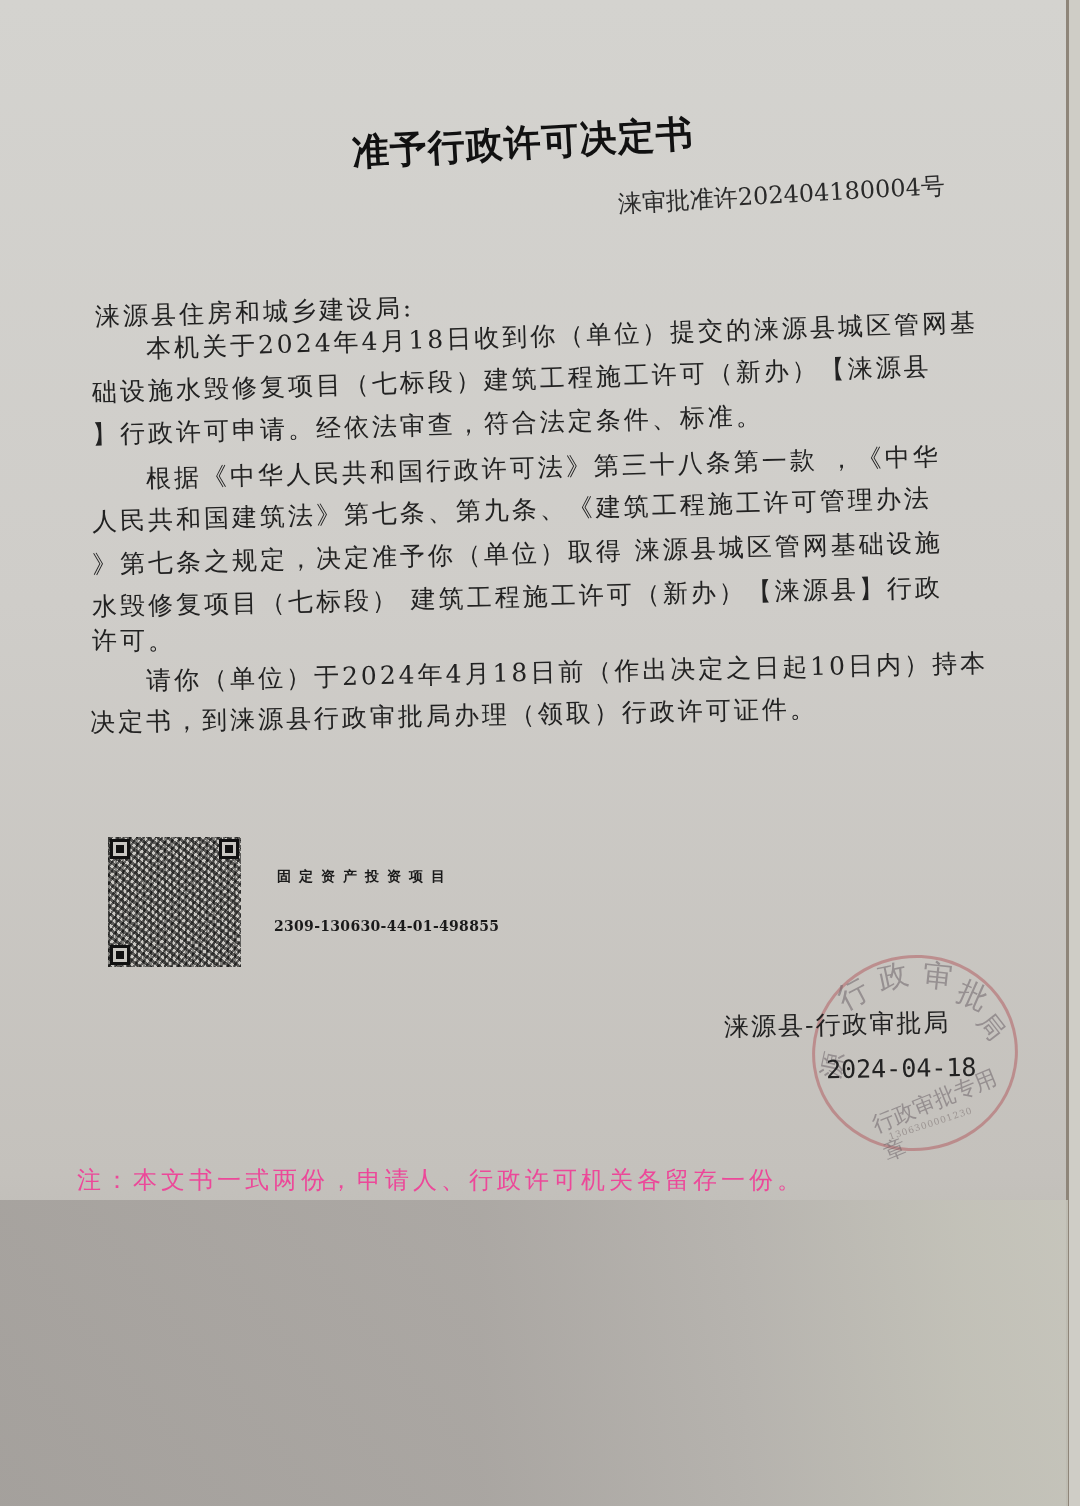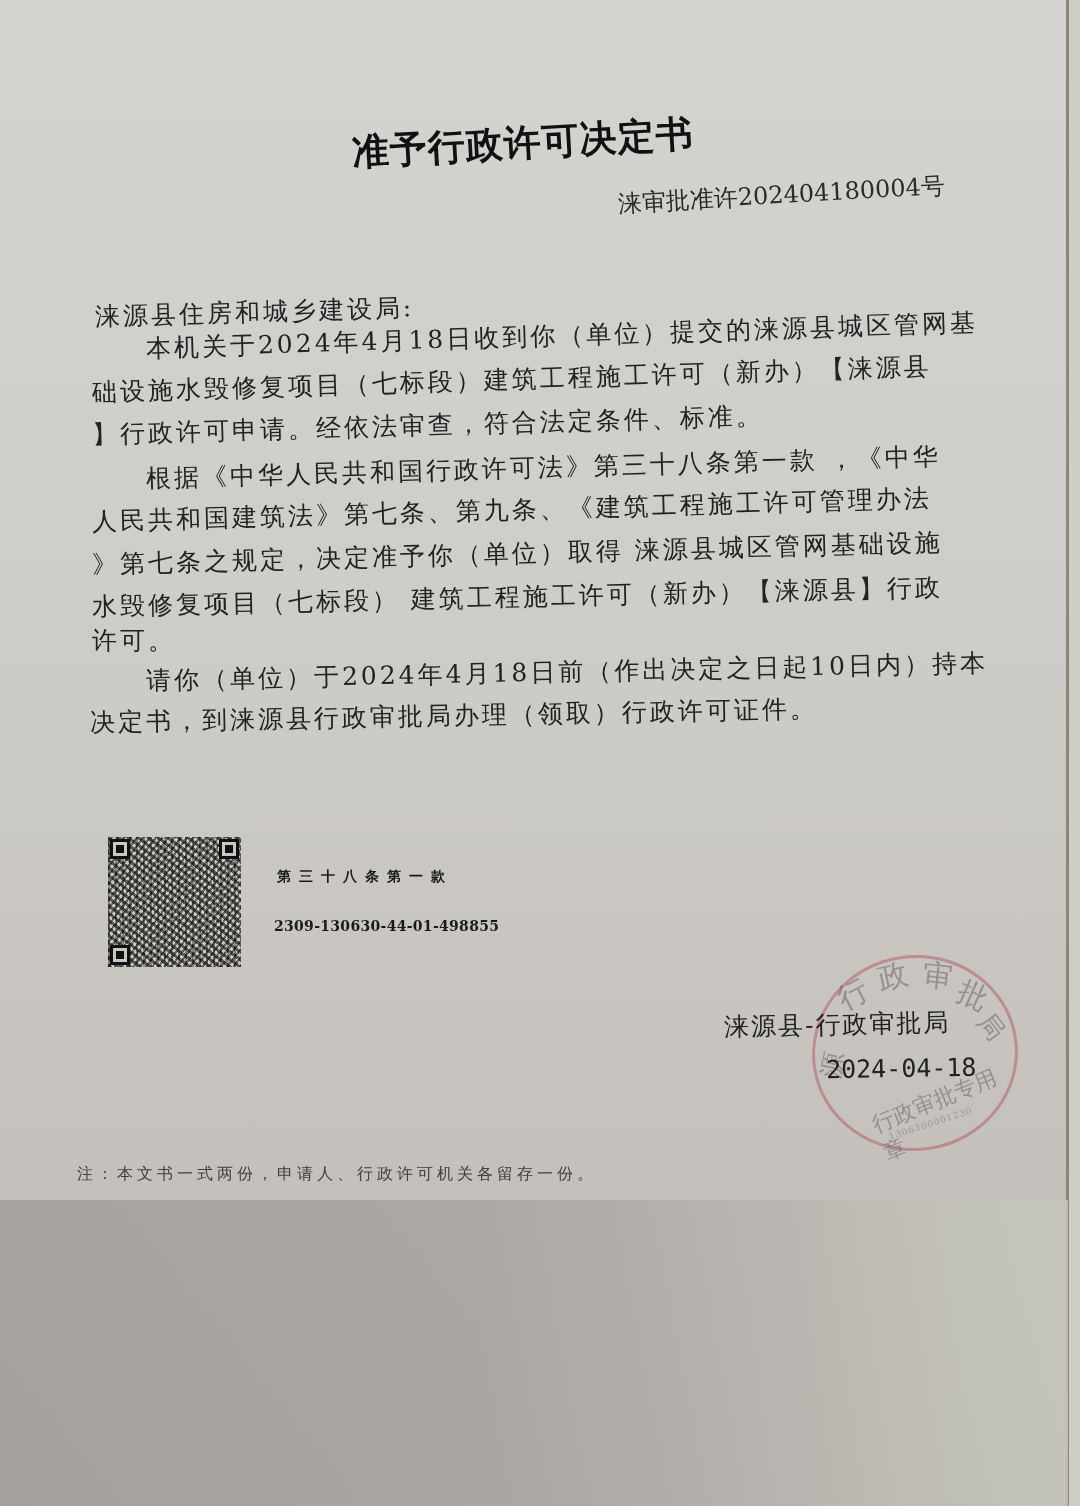--- a/index.html
+++ b/index.html
@@ -87,21 +87,21 @@
   .sign-org {
     position: absolute; left: 724px; top: 1008px; font-size: 25px; color: #222; letter-spacing: 2px;
     transform: rotate(-1.2deg);
   }
   .sign-date {
     position: absolute; left: 826px; top: 1054px; font-family: "DejaVu Sans Mono", monospace;
     font-size: 25px; color: #222;
     transform: rotate(-1deg);
   }
   .note {
-    position: absolute; left: 77px; top: 1164px; font-size: 16px; color: #404040; letter-spacing: 4px;
+    position: absolute; left: 77px; top: 1164px; font-size: 24px; color: #ec4899; letter-spacing: 4px;
     white-space: nowrap;
   }
 </style>
 </head>
 <body>
 
 <div class="sheet"></div>
 <div class="sheet-edge"></div>
 <div class="sheet-right"></div>
 <div class="bottom-shade"></div>
@@ -123,21 +123,21 @@
   <div class="line" style="left:92px; top:624px;">许可。</div>
 
   <div class="line" style="left:146px; top:664px; transform:rotate(-1.2deg);">请你（单位）于2024年4月18日前（作出决定之日起10日内）持本</div>
   <div class="line" style="left:90px; top:706px; transform:rotate(-1.1deg);">决定书，到涞源县行政审批局办理（领取）行政许可证件。</div>
 
   <div class="qr">
     <div class="finder" style="left:2px; top:2px;"></div>
     <div class="finder" style="right:2px; top:2px;"></div>
     <div class="finder" style="left:2px; bottom:2px;"></div>
   </div>
-  <div class="fa-label">第三十八条第一款</div>
+  <div class="fa-label">固定资产投资项目</div>
   <div class="fa-code">2309-130630-44-01-498855</div>
 
   <div class="seal">
     <span class="seal-text" style="left:32px; top:8px; transform:rotate(-20deg);">行</span>
     <span class="seal-text" style="left:74px; top:-4px; transform:rotate(-4deg);">政</span>
     <span class="seal-text" style="left:118px; top:2px; transform:rotate(14deg);">审</span>
     <span class="seal-text" style="left:150px; top:26px; transform:rotate(32deg);">批</span>
     <span class="seal-text" style="left:4px; top:78px; font-size:26px; transform:rotate(-70deg);">源</span>
     <span class="seal-text" style="left:166px; top:62px; font-size:26px; transform:rotate(60deg);">局</span>
     <div class="seal-bottom">行政审批专用章</div>

